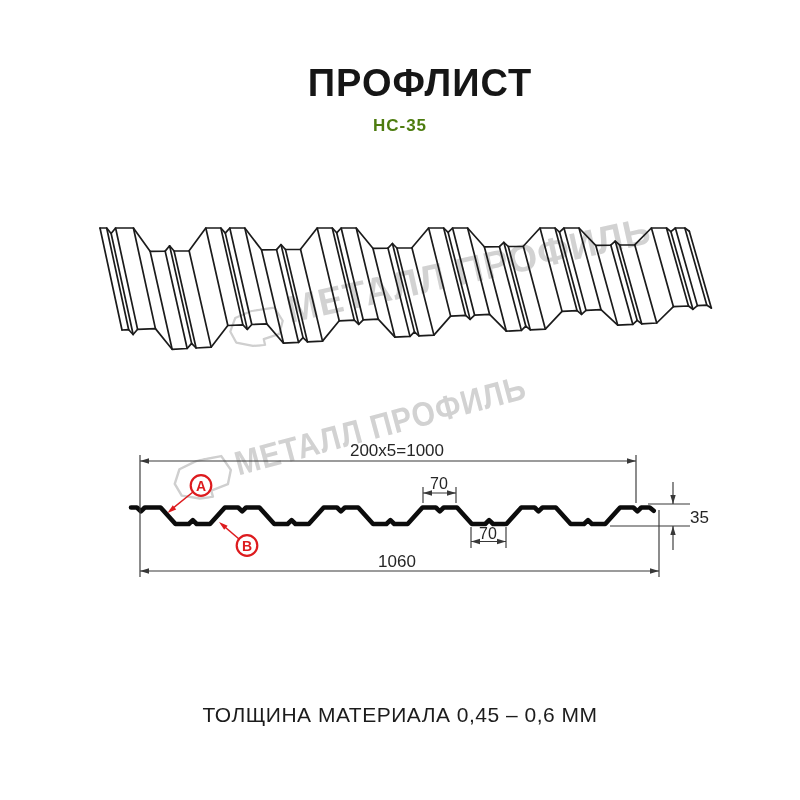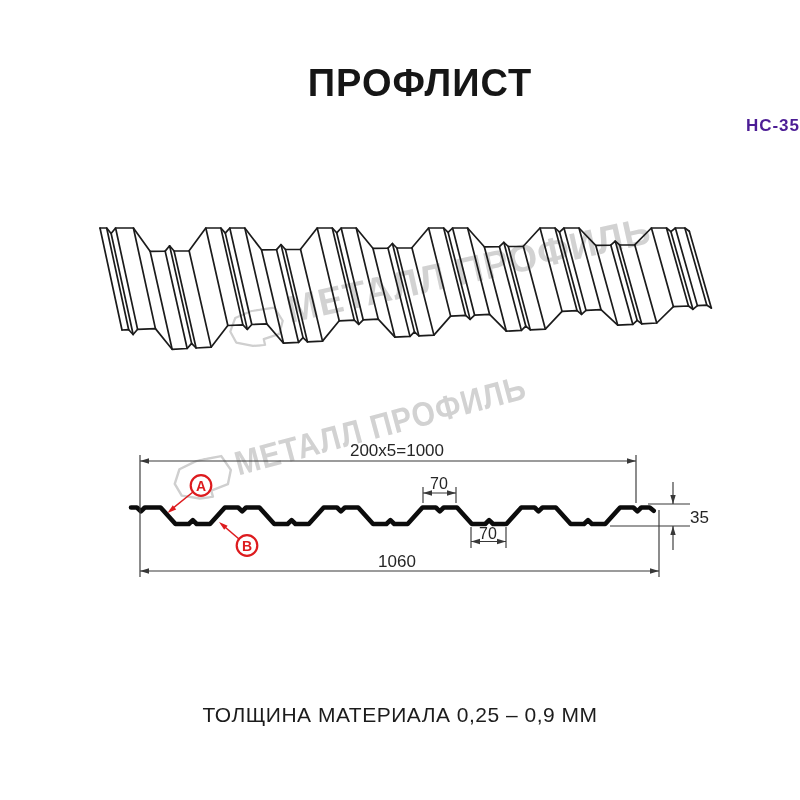--- a/index.html
+++ b/index.html
@@ -1,21 +1,21 @@
 <!DOCTYPE html>
 <html><head>
 <meta charset="utf-8">
 <style>
   html,body{margin:0;padding:0;background:#fff;}
   .page{position:relative;width:800px;height:800px;background:#ffffff;overflow:hidden;
         font-family:"Liberation Sans",sans-serif;}
   .title{position:absolute;left:0;top:62px;width:800px;text-align:center;
          font-size:38px;font-weight:800;letter-spacing:1px;color:#161616;margin:0;padding-left:20px;}
-  .subtitle{position:absolute;left:0;top:116px;width:800px;text-align:right;
-         font-size:17px;font-weight:700;letter-spacing:1px;color:#4c1d95;}
+  .subtitle{position:absolute;left:0;top:116px;width:800px;text-align:center;
+         font-size:17px;font-weight:700;letter-spacing:1px;color:#4d7c0f;}
   .footer{position:absolute;left:0;top:703px;width:800px;text-align:center;
          font-size:21px;font-weight:500;letter-spacing:0.5px;color:#1c1c1c;}
   svg.layer{position:absolute;left:0;top:0;}
   .wm-text{font-family:"Liberation Sans",sans-serif;font-weight:700;}
   .dim-text{font-family:"Liberation Sans",sans-serif;font-size:17px;fill:#262626;}
   .dim-text-sm{font-family:"Liberation Sans",sans-serif;font-size:16px;fill:#262626;}
   .callout-letter{font-family:"Liberation Sans",sans-serif;font-size:14px;font-weight:600;}
 </style>
 </head>
 <body>
@@ -145,14 +145,14 @@
     <text class="dim-text" x="690" y="523" text-anchor="start">35</text>
 
     <g id="callouts">
       <circle cx="201" cy="485.5" r="10.3" fill="none" stroke="#dd1b1e" stroke-width="2.2"></circle>
       <text class="callout-letter" x="201" y="490.5" text-anchor="middle" fill="#dd1b1e">A</text>
       <circle cx="247" cy="545.5" r="10.3" fill="none" stroke="#dd1b1e" stroke-width="2.2"></circle>
       <text class="callout-letter" x="247" y="550.5" text-anchor="middle" fill="#dd1b1e">B</text>
     </g>
   </svg>
 
-  <div class="footer">ТОЛЩИНА МАТЕРИАЛА 0,25 – 0,9 ММ</div>
+  <div class="footer">ТОЛЩИНА МАТЕРИАЛА 0,45 – 0,6 ММ</div>
 </div>
 
 </body></html>

